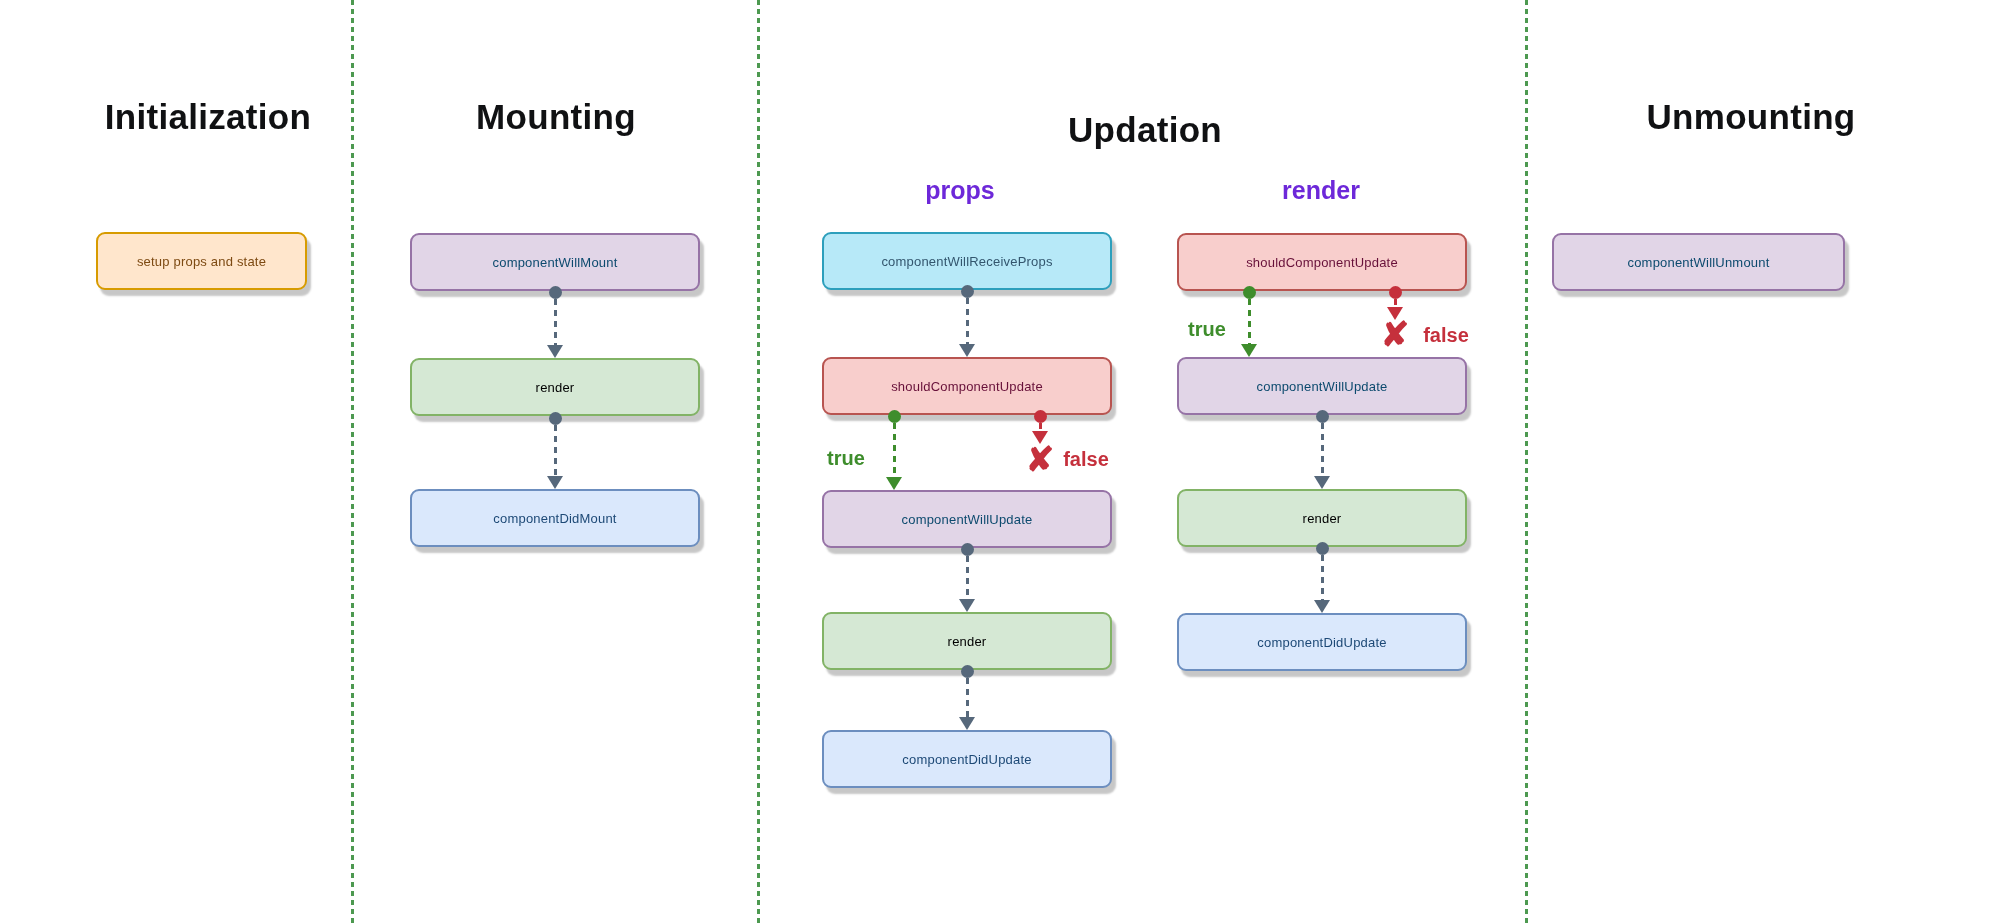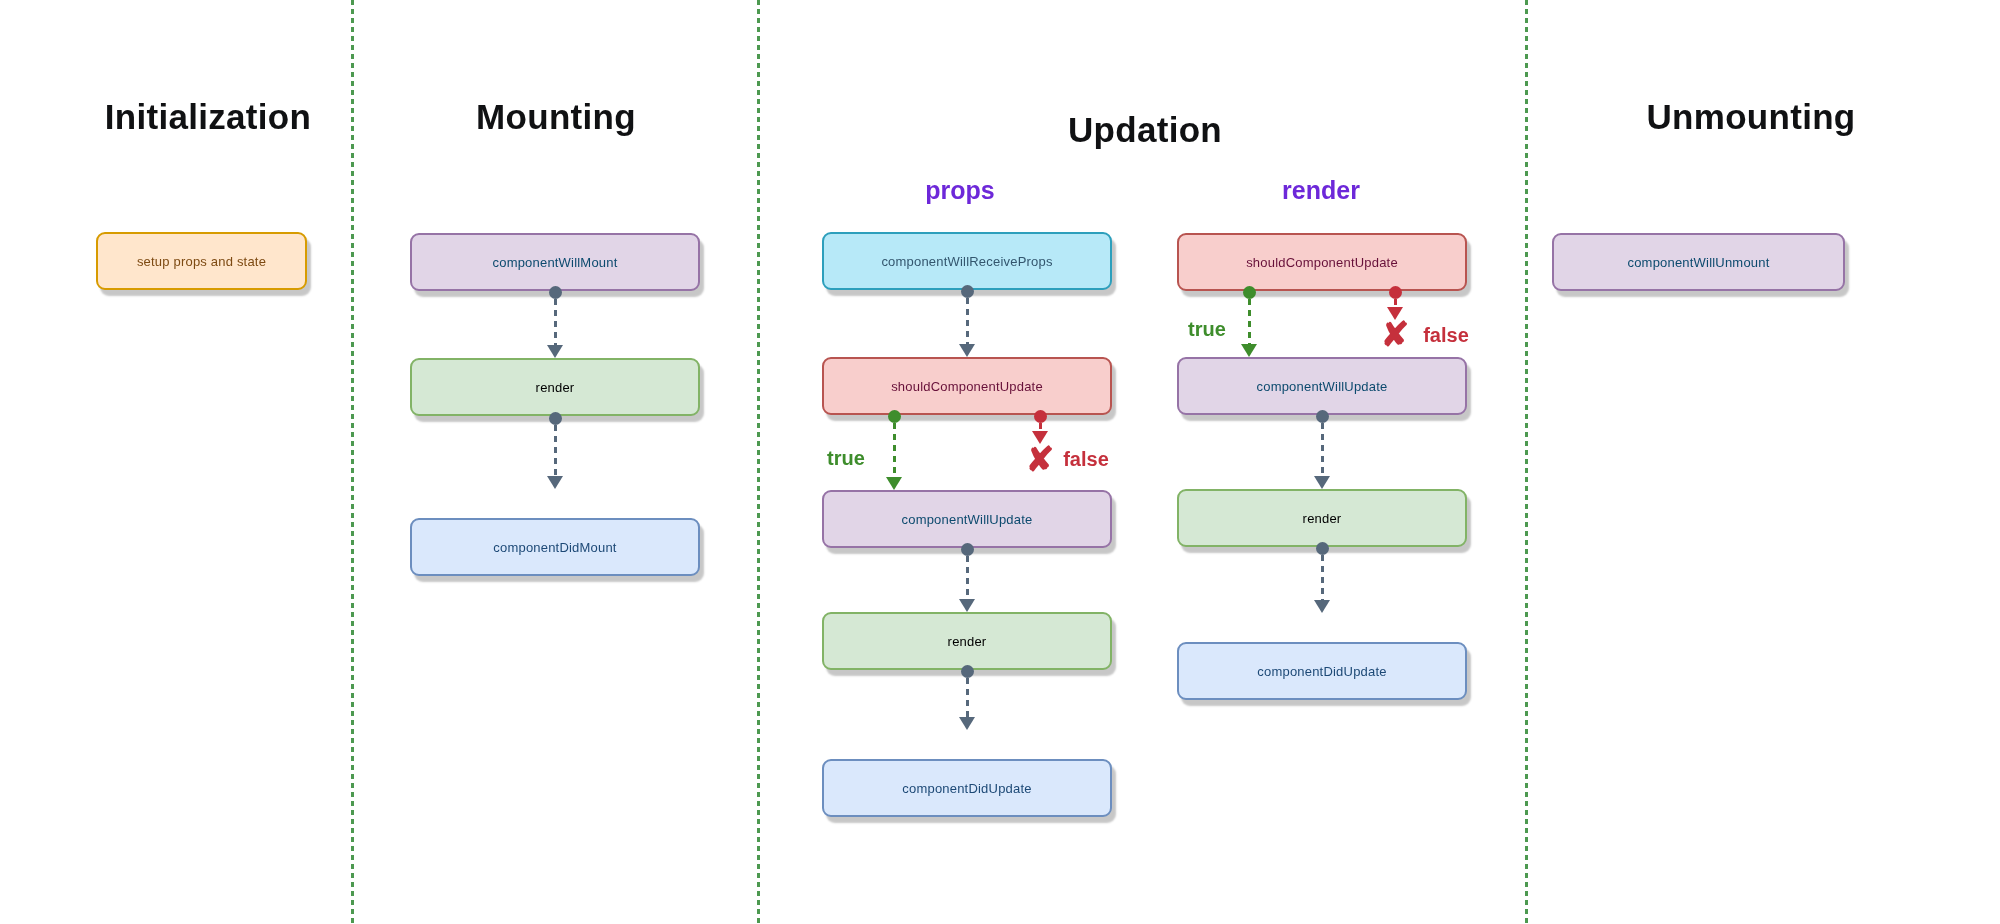--- a/index.html
+++ b/index.html
@@ -52,21 +52,21 @@
     justify-content: center;
     font-size: 13px;
     font-weight: 500;
     letter-spacing: 0.2px;
     white-space: nowrap;
     box-shadow: 4px 6px 2px rgba(0,0,0,0.22);
   }
   .node.orange { background:#FFE6CC; border-color:#D79B00; color:#7D4A12; }
   .node.purple { background:#E1D5E7; border-color:#9673A6; color:#0c4a6e; }
   .node.green  { background:#D5E8D4; border-color:#82B366; color:#000000; }
-  .node.blue   { background:#DAE8FC; border-color:#6C8EBF; color:#1D4976;margin-top:29px; }
+  .node.blue   { background:#DAE8FC; border-color:#6C8EBF; color:#1D4976; }
   .node.red    { background:#F8CECC; border-color:#B85450; color:#671039; }
   .node.cyan   { background:#B7E9F8; border-color:#2D9FBC; color:#33566E; }
 
   
   .conn {
     position: absolute;
     width: 18px;
     display: flex;
     flex-direction: column;
     align-items: center;

